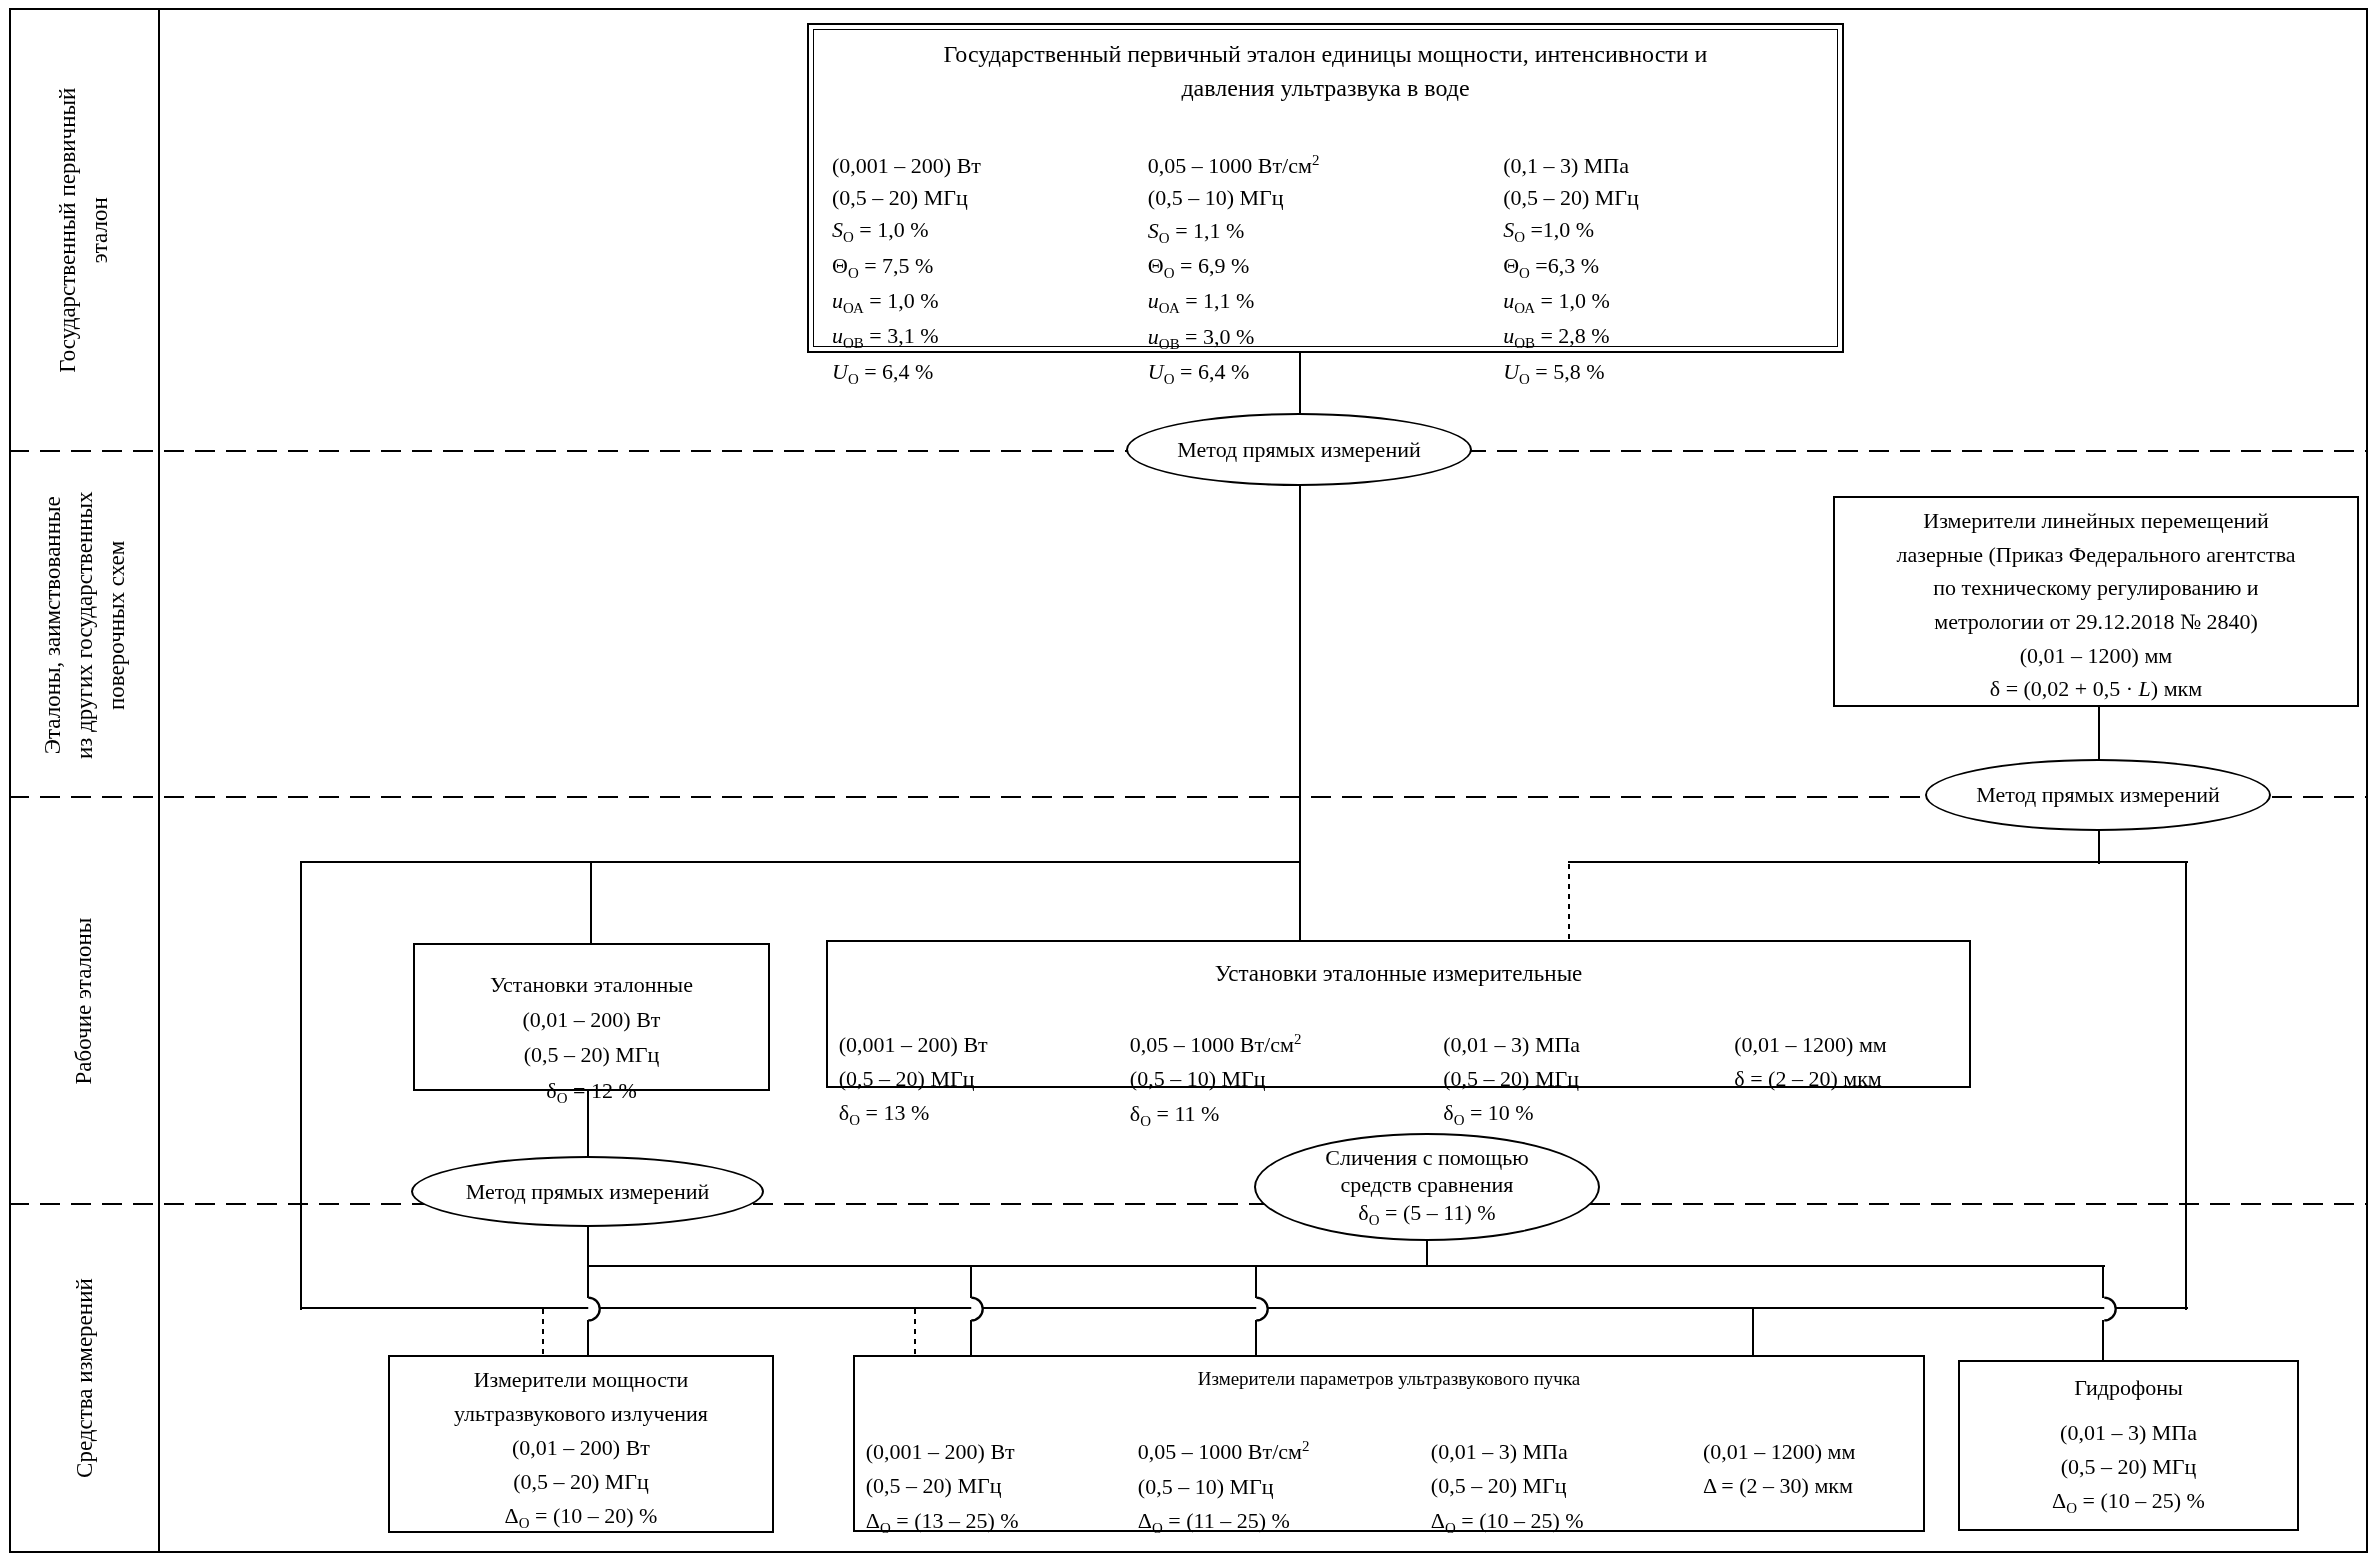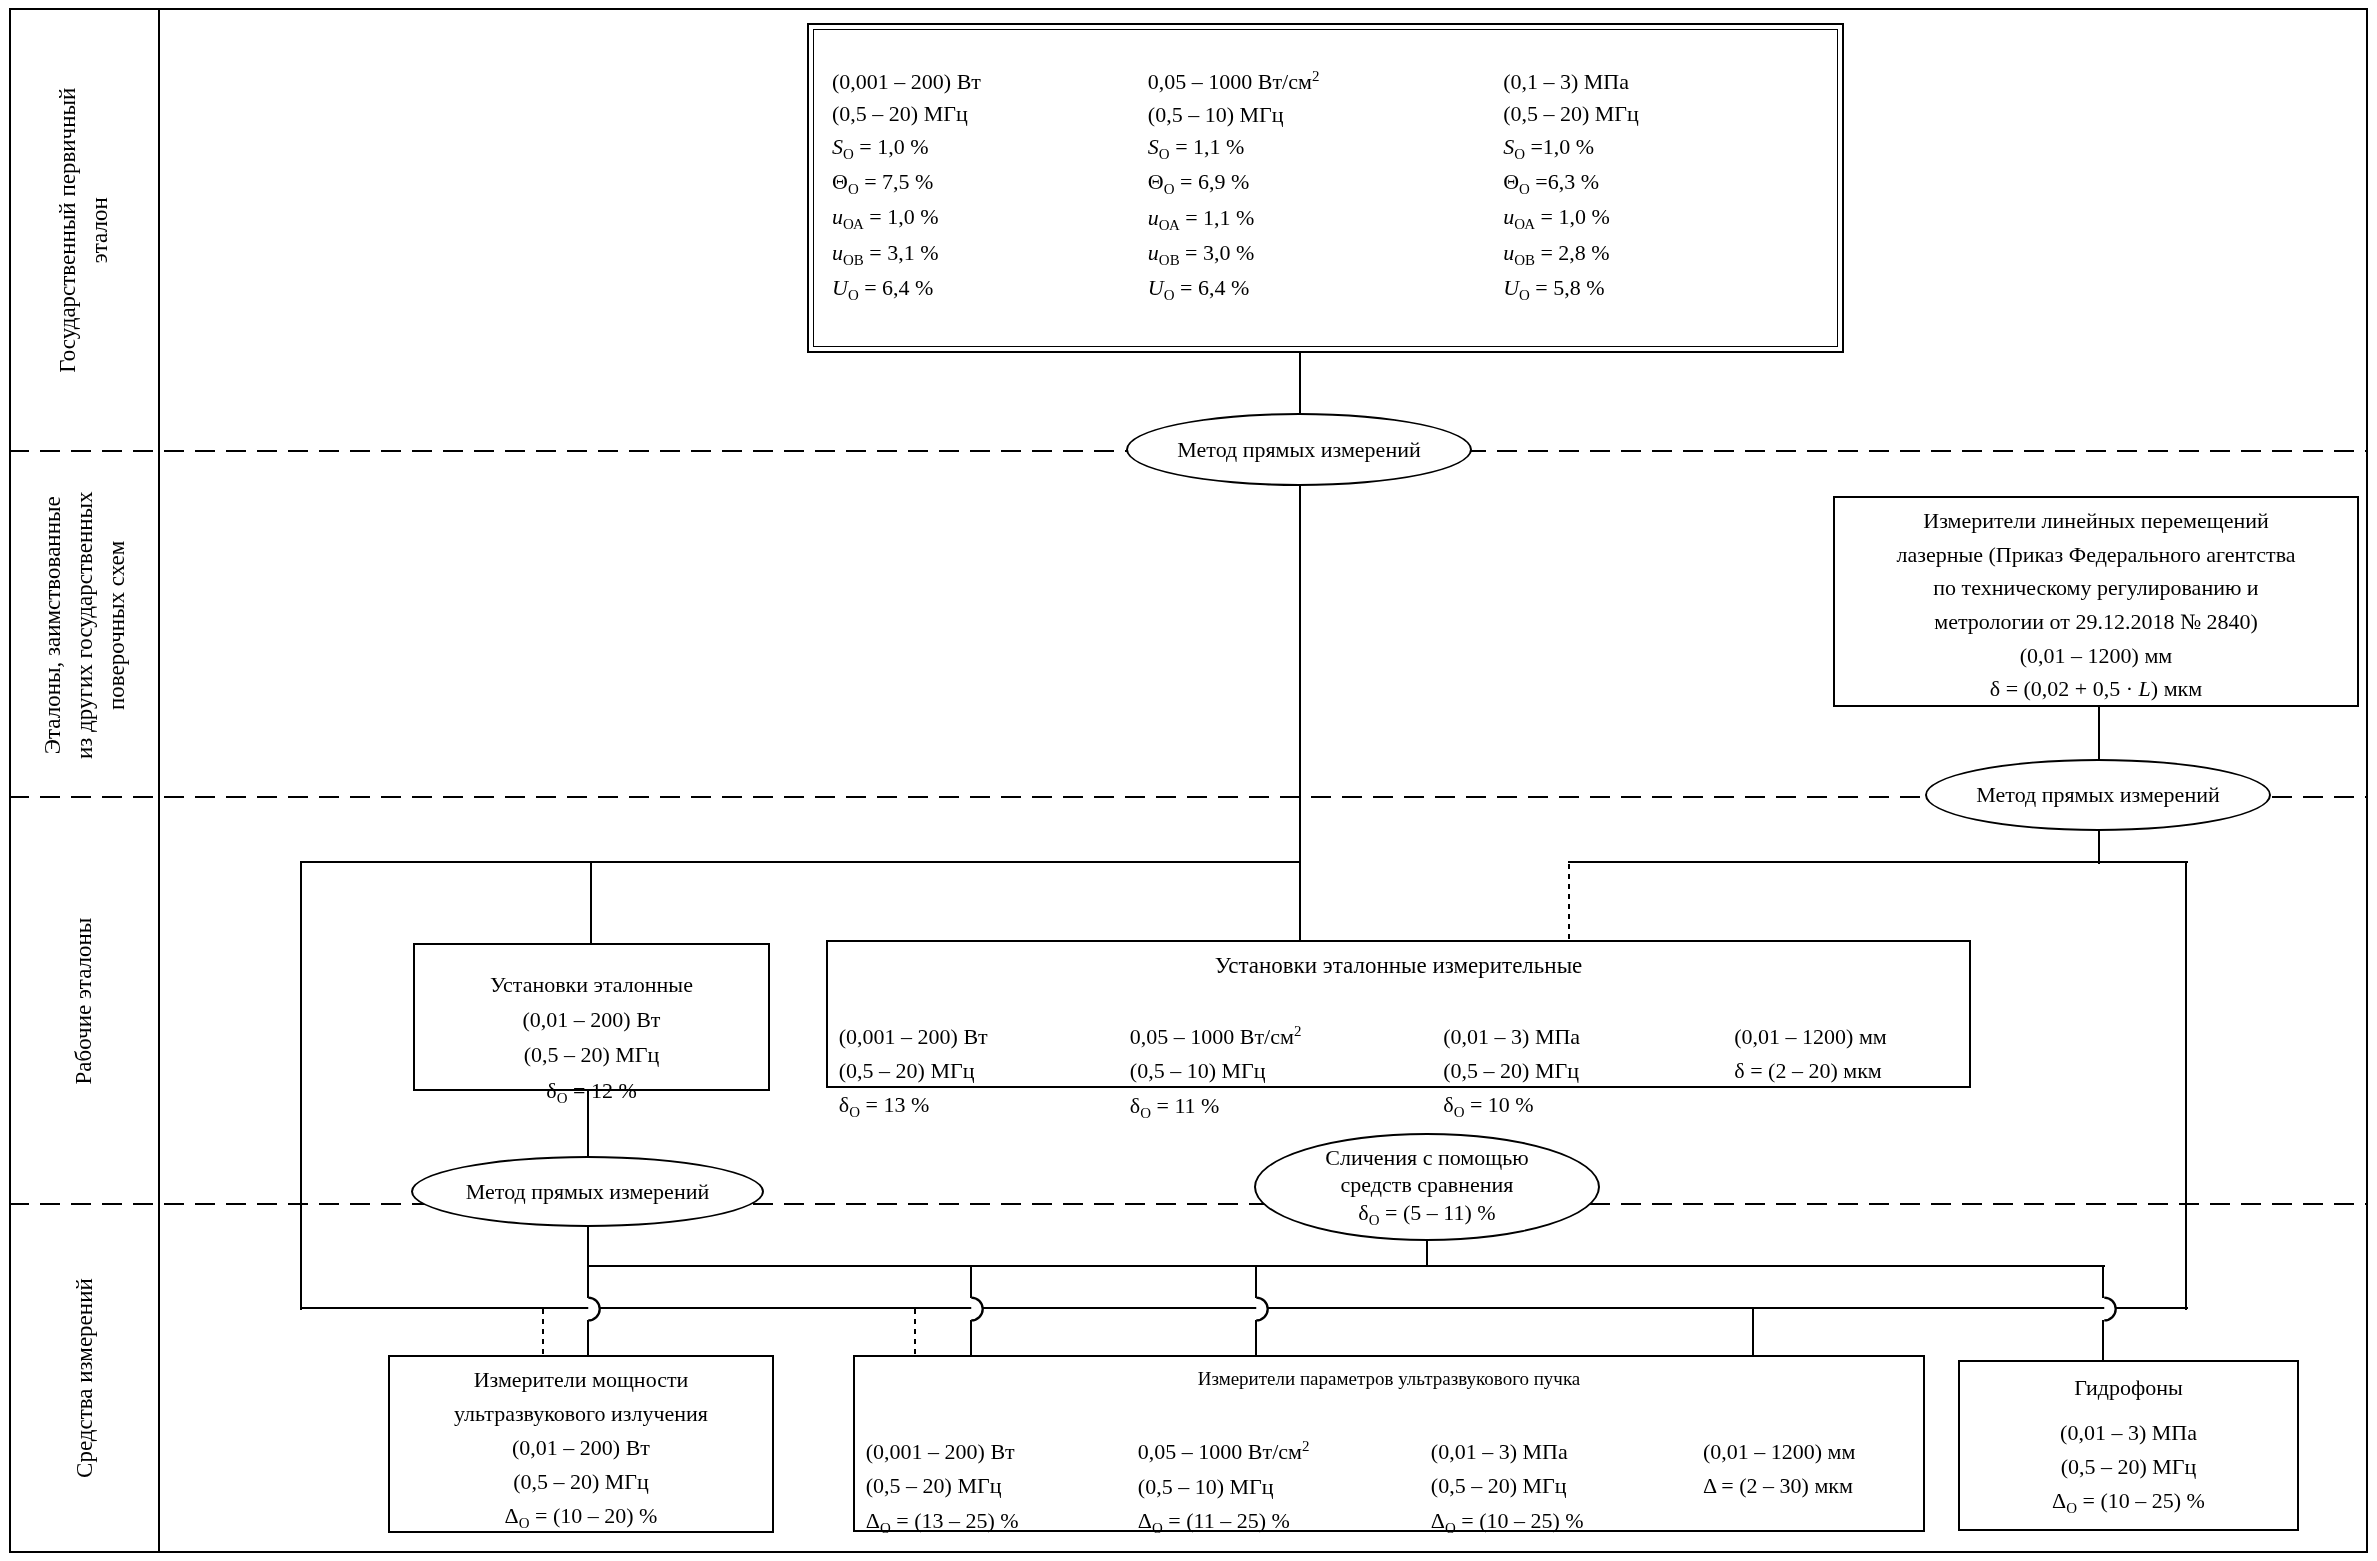--- a/index.html
+++ b/index.html
@@ -20,21 +20,21 @@
   .cols{display:flex;width:100%;box-sizing:border-box;}
   .col{text-align:left;margin-top:41px;}
   .tl{white-space:nowrap;}
   .title-lines .tl{white-space:normal;}
   sub{font-size:68%;}
   sup{font-size:68%;}
   .primary-title{font-size:24px;line-height:1.42;padding:12.3px 23px 3.1px 23px;position:relative;}
   .vals{font-size:22px;line-height:1.47;}
   .box1-lines{font-size:22px;line-height:1.6;padding-top:22px;}
   .laser-lines{font-size:22px;line-height:1.53;padding-top:6.1px;}
-  .b2-title{font-size:23px;padding-top:11px;}
+  .b2-title{font-size:23px;padding-top:19px;}
   .b2-vals{font-size:22px;line-height:1.55;padding-top:1.5px;}
   .bl-lines{font-size:22px;line-height:1.55;padding-top:6.1px;}
   .hydro-lines{font-size:22px;line-height:1.55;padding-top:9.2px;}
   .hydro-lines .tl:first-child{margin-bottom:10.8px;}
   .bigbox-title{font-size:19px;padding-top:10.8px;}
   .side-cell{position:absolute;left:11.5px;width:146px;display:flex;align-items:center;
     justify-content:center;z-index:3;}
   .rot{transform:rotate(-90deg);text-align:center;font-size:23px;line-height:1.4;}
 </style>
 </head>
@@ -106,20 +106,24 @@
       </div>
   </div>
   <div class="side-cell" style="top:1205px;height:347px;">
     <div class="rot" style="width:323px;">
         <div class="tl">Средства измерений</div>
       </div>
   </div>
 
   <div class="box" style="left:807px;top:23px;width:1037px;height:330px;">
     <div class="inner-border"></div>
+    <div class="primary-title title-lines">
+        <div class="tl">Государственный первичный эталон единицы мощности, интенсивности и</div>
+        <div class="tl">давления ультразвука в воде</div>
+      </div>
     <div class="cols" style="padding:0 23px;">
       <div class="col vals" style="width:32%;">
           <div class="tl">(0,001 – 200) Вт</div>
           <div class="tl">(0,5 – 20) МГц</div>
           <div class="tl"><i>S</i><sub>О</sub> = 1,0 %</div>
           <div class="tl">Θ<sub>О</sub> = 7,5 %</div>
           <div class="tl"><i>u</i><sub>ОА</sub> = 1,0 %</div>
           <div class="tl"><i>u</i><sub>ОВ</sub> = 3,1 %</div>
           <div class="tl"><i>U</i><sub>О</sub> = 6,4 %</div>
         </div>

